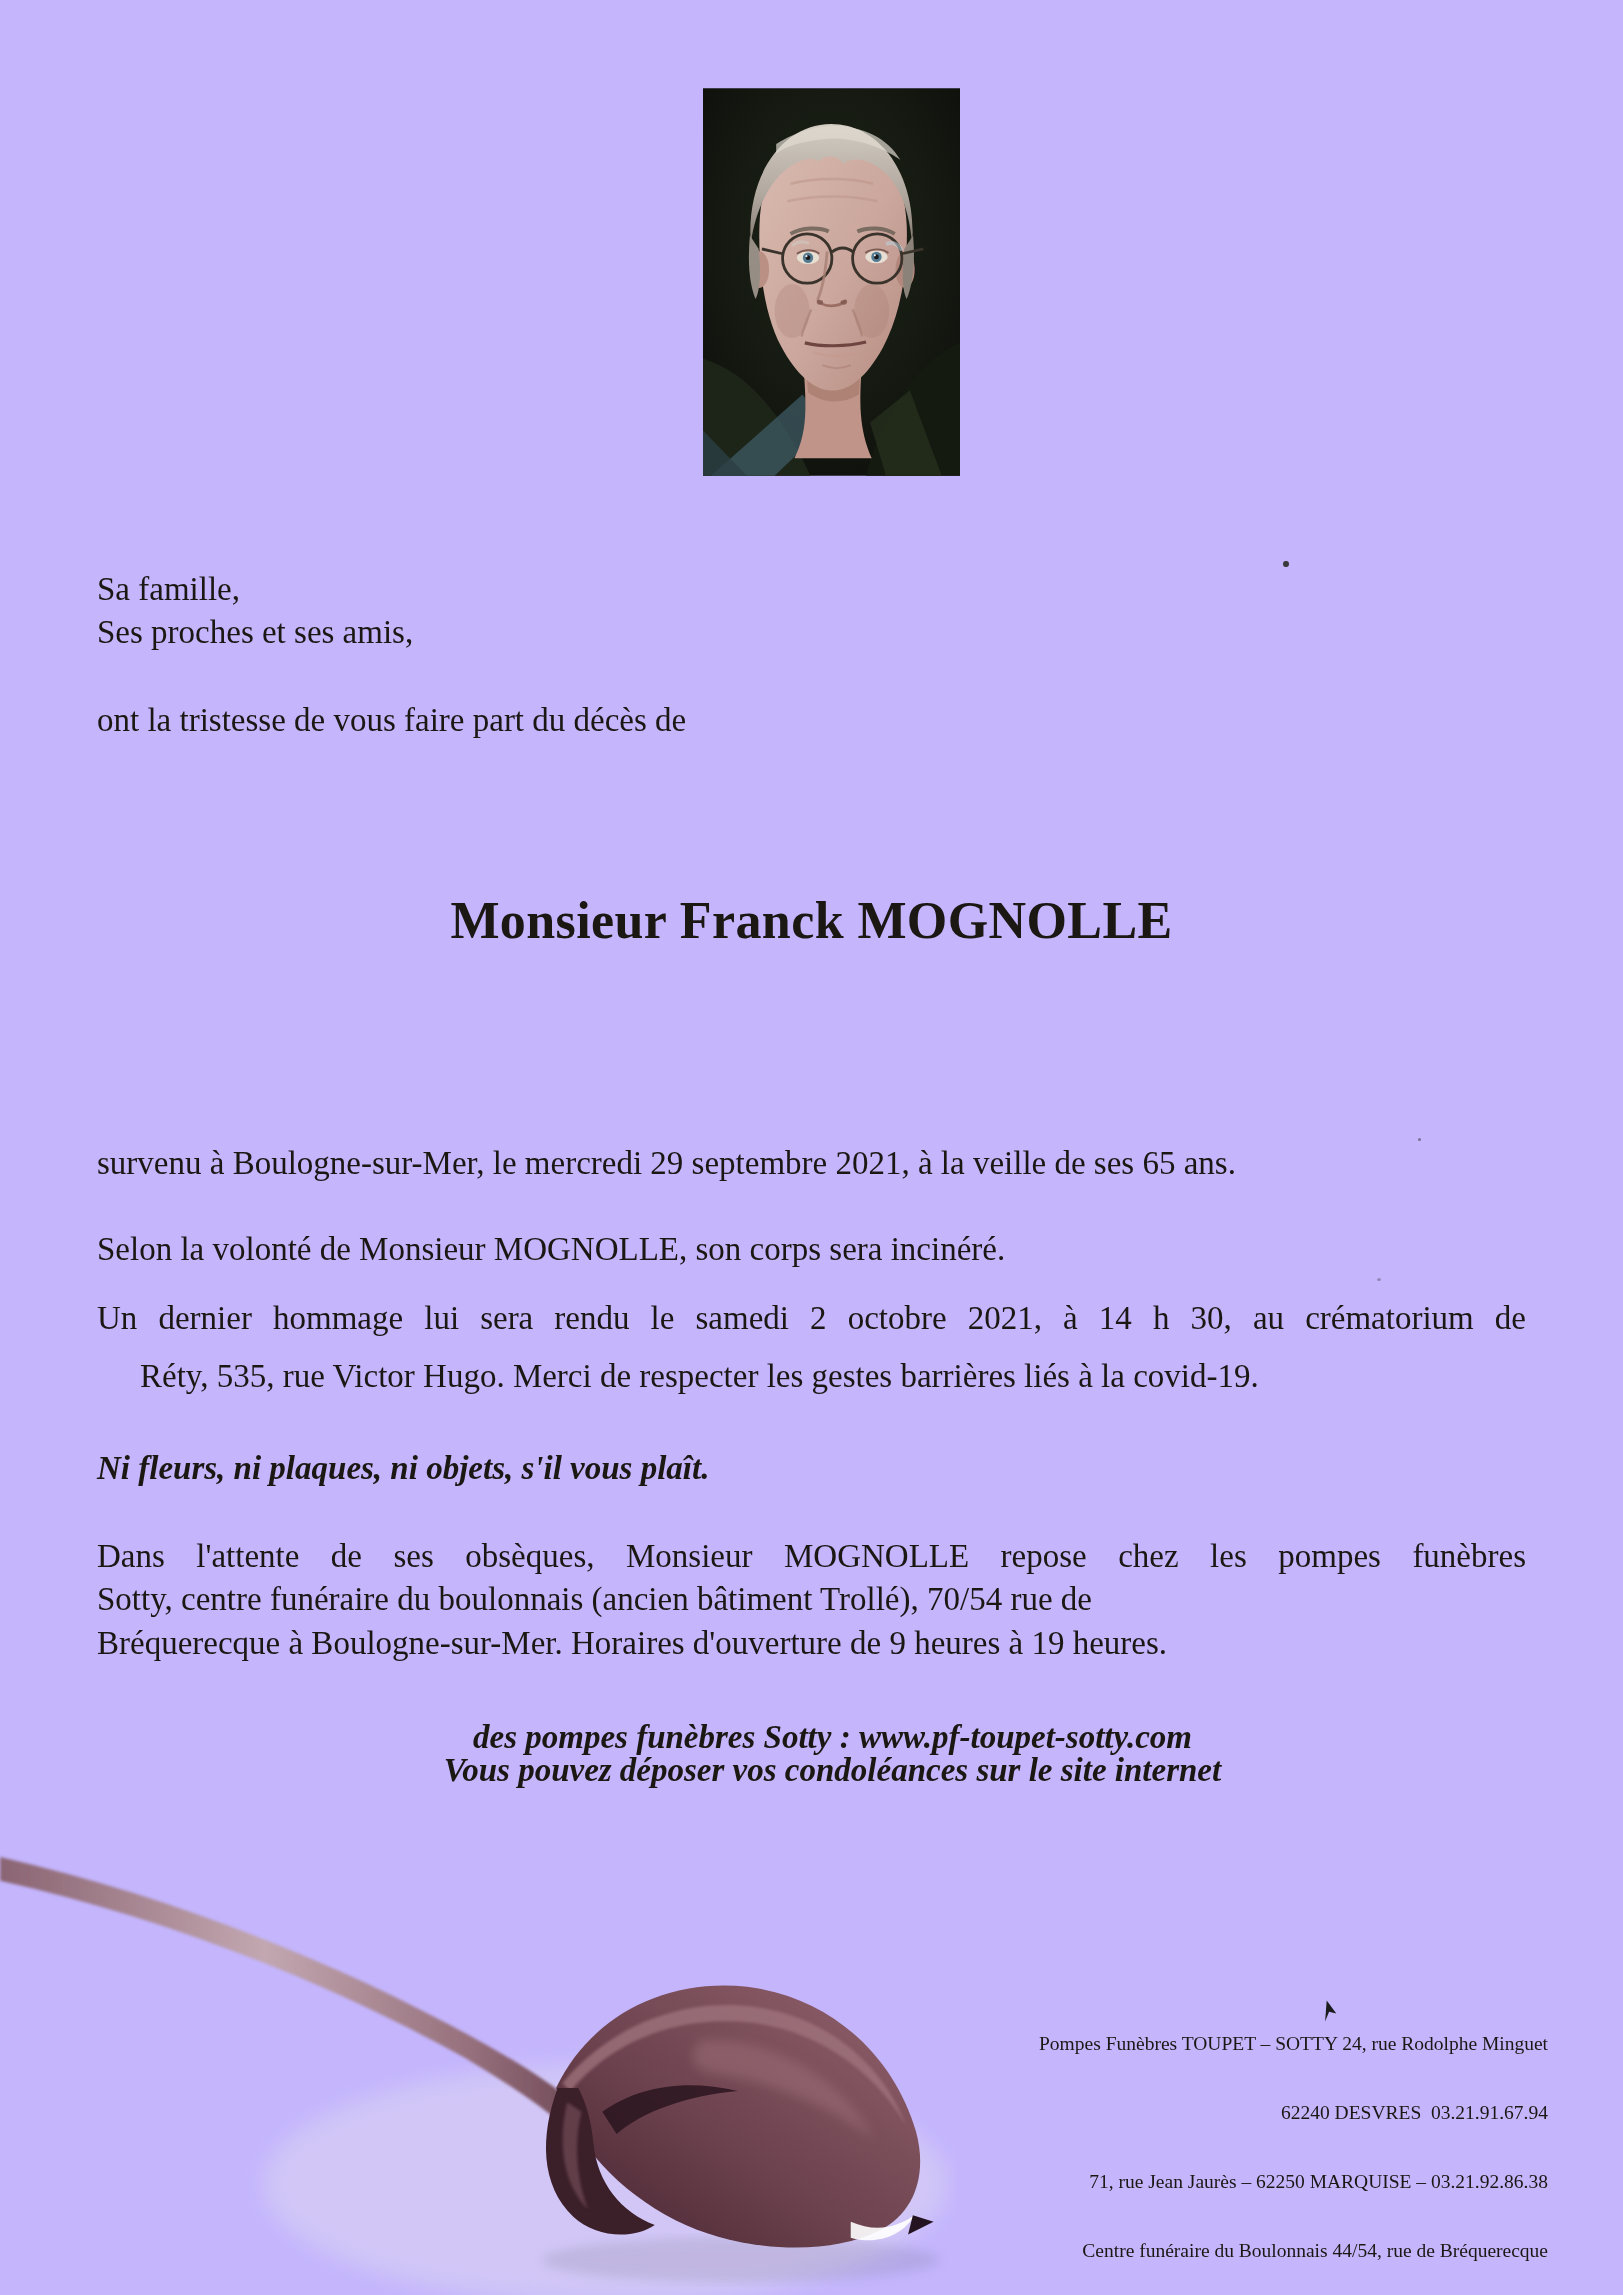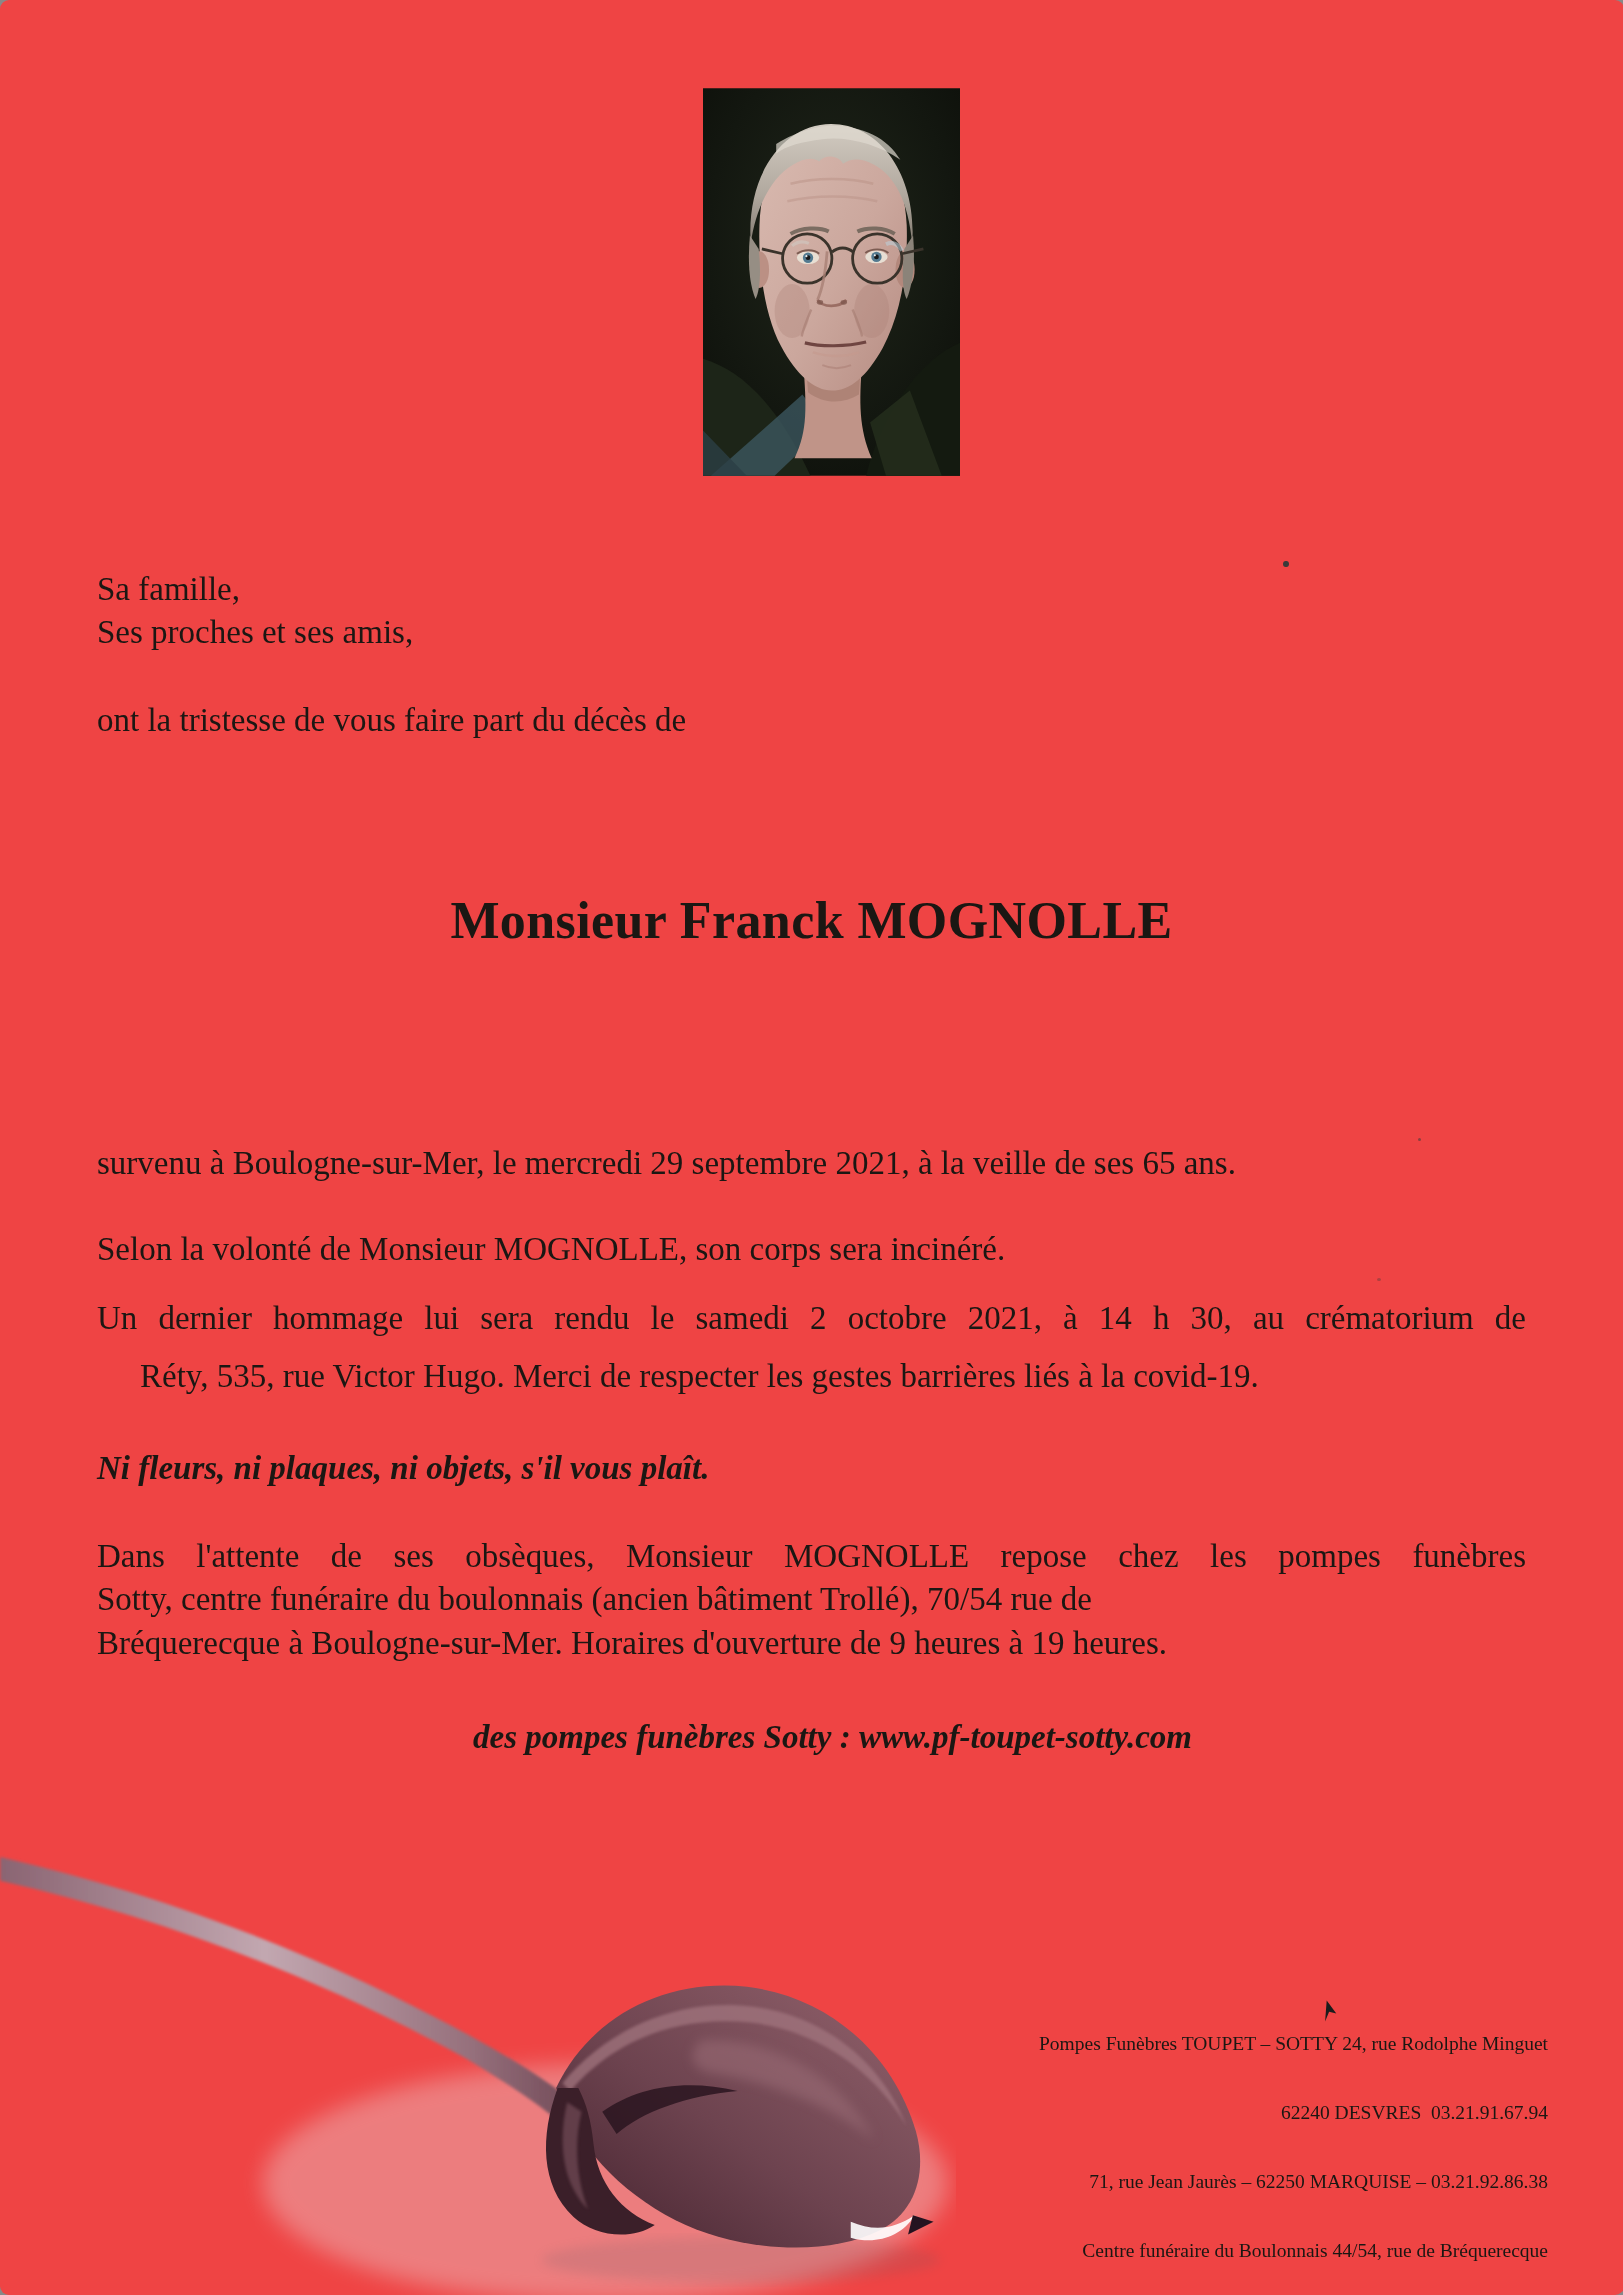--- a/index.html
+++ b/index.html
@@ -1,23 +1,22 @@
 <!DOCTYPE html>
 <html style="font-size:12.8px"><head>
 <meta charset="utf-8">
 <style>
   html, body { margin:0; padding:0; background:#888; }
   .page {
     position: relative;
     width: 1624px; height: 2295px;
-    background: #ef4444;
+    background: #c4b5fd;
     overflow: hidden;
     font-family: "Liberation Serif", "DejaVu Serif", serif;
     color: #1b1713;
-    border-radius: 9px;
   }
   .abs { position: absolute; }
   .body-text { font-size: 33px; line-height: 45px; white-space: nowrap; }
   .just { text-align: justify; text-align-last: justify; white-space: normal; }
   .title {
     font-size: 52px; font-weight: bold; letter-spacing: 0.4px;
     text-align: center; white-space: nowrap;
   }
   .bold-italic { font-weight: bold; font-style: italic; }
   .right { text-align: left; }
@@ -148,20 +147,21 @@
 
   <div class="abs body-text just" style="left:97px; top:1296px; width:1429px;">Un dernier hommage lui sera rendu le samedi 2 octobre 2021, à 14 h 30, au crématorium de</div>
   <div class="abs body-text" style="left:97px; top:1354px;margin-left:43px;">Réty, 535, rue Victor Hugo. Merci de respecter les gestes barrières liés à la covid-19.</div>
 
   <div class="abs body-text bold-italic right" style="left:97px; top:1446px; width:1447px;">Ni fleurs, ni plaques, ni objets, s'il vous plaît.</div>
 
   <div class="abs body-text just" style="left:97px; top:1534px; width:1429px;">Dans l'attente de ses obsèques, Monsieur MOGNOLLE repose chez les pompes funèbres</div>
   <div class="abs body-text" style="left:97px; top:1577px;">Sotty, centre funéraire du boulonnais (ancien bâtiment Trollé), 70/54 rue de</div>
   <div class="abs body-text" style="left:97px; top:1621px;">Bréquerecque à Boulogne-sur-Mer. Horaires d'ouverture de 9 heures à 19 heures.</div>
 
+  <div class="abs body-text bold-italic center" style="left:121px; top:1748px; width:1423px;">Vous pouvez déposer vos condoléances sur le site internet</div>
   <div class="abs body-text bold-italic center" style="left:121px; top:1715px; width:1423px;">des pompes funèbres Sotty : www.pf-toupet-sotty.com</div>
 
   <div class="flower-wrap">
     <svg width="956" height="446" viewBox="0 0 1200 560">
       <defs>
         <linearGradient id="stemGrad" x1="0" y1="0" x2="1" y2="0">
           <stop offset="0%" stop-color="#8a6472"></stop>
           <stop offset="45%" stop-color="#c2a7b0"></stop>
           <stop offset="80%" stop-color="#96707c"></stop>
           <stop offset="100%" stop-color="#6e4654"></stop>

